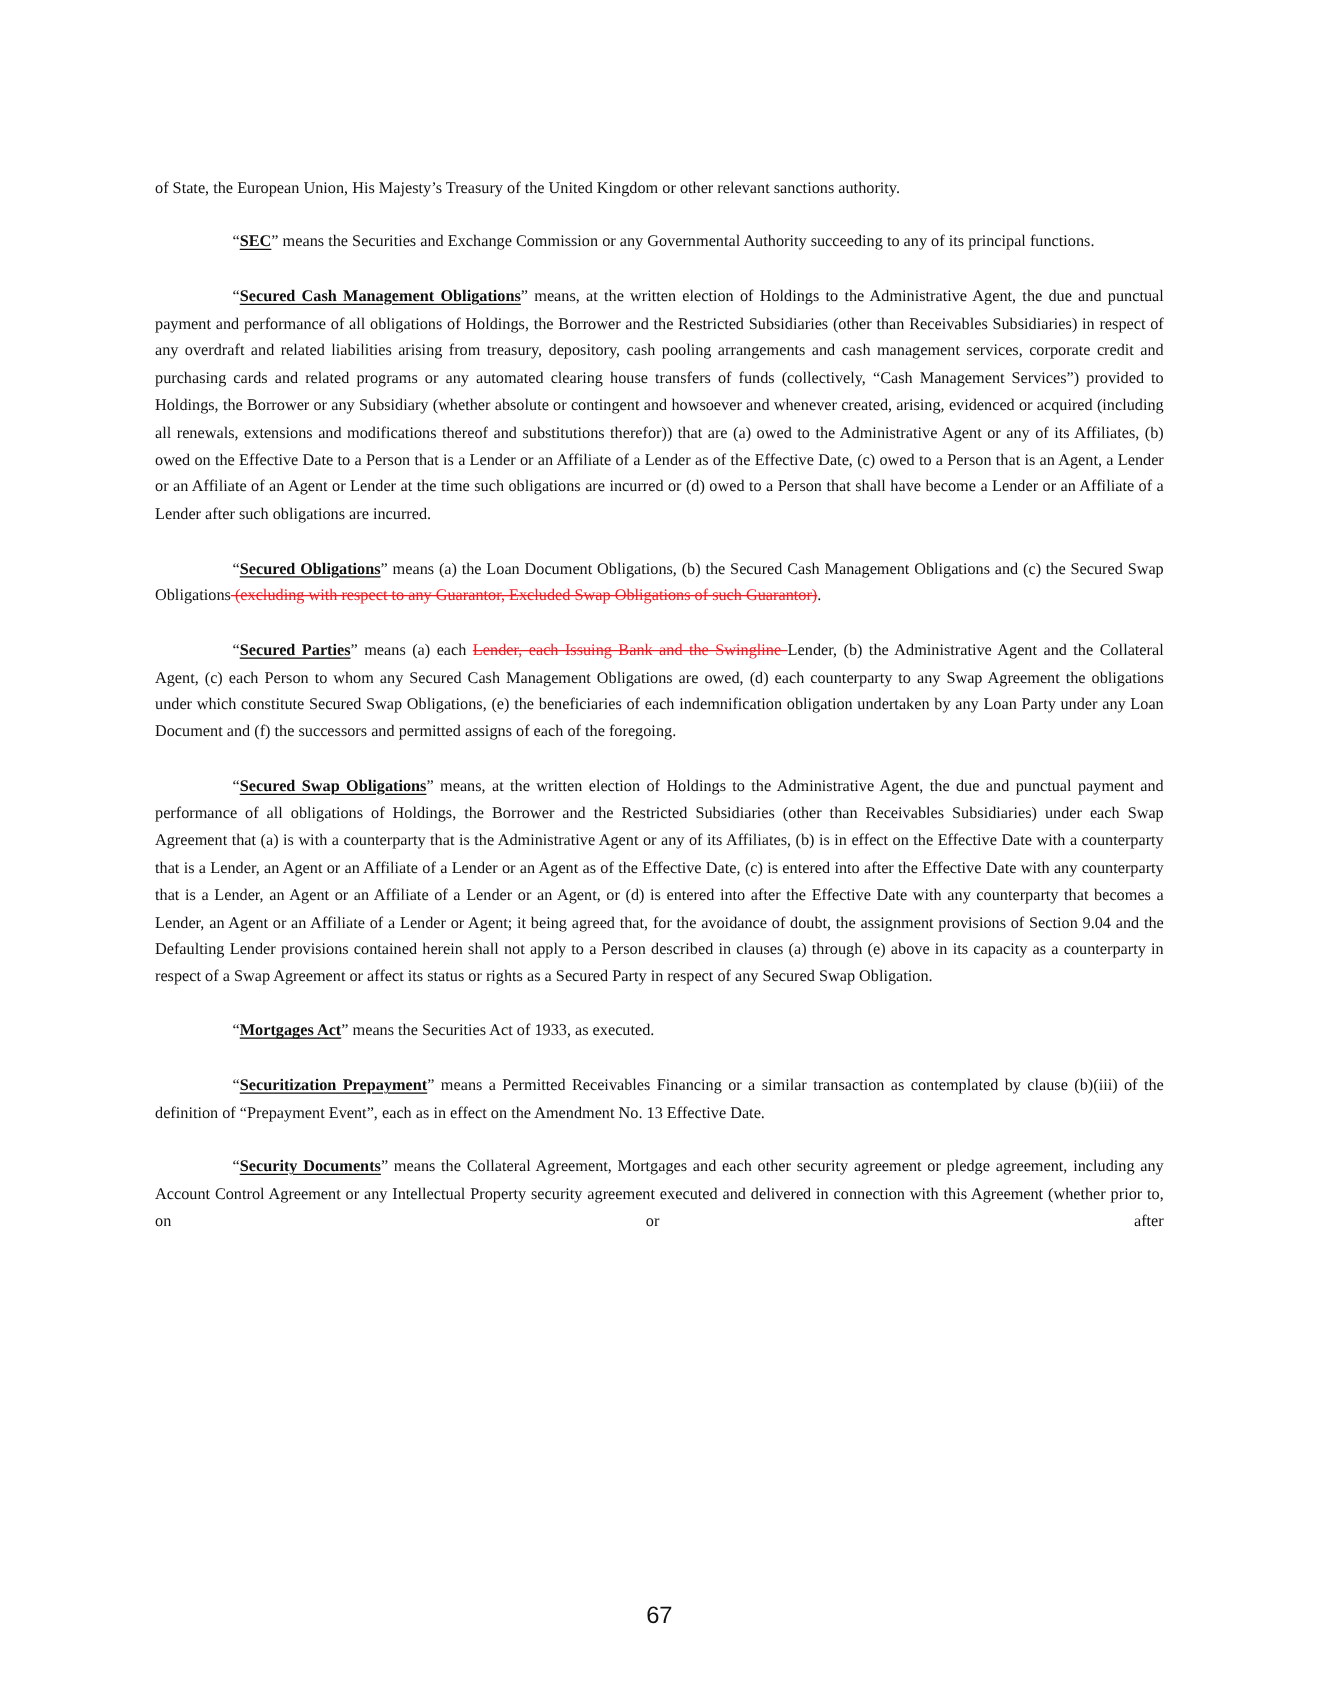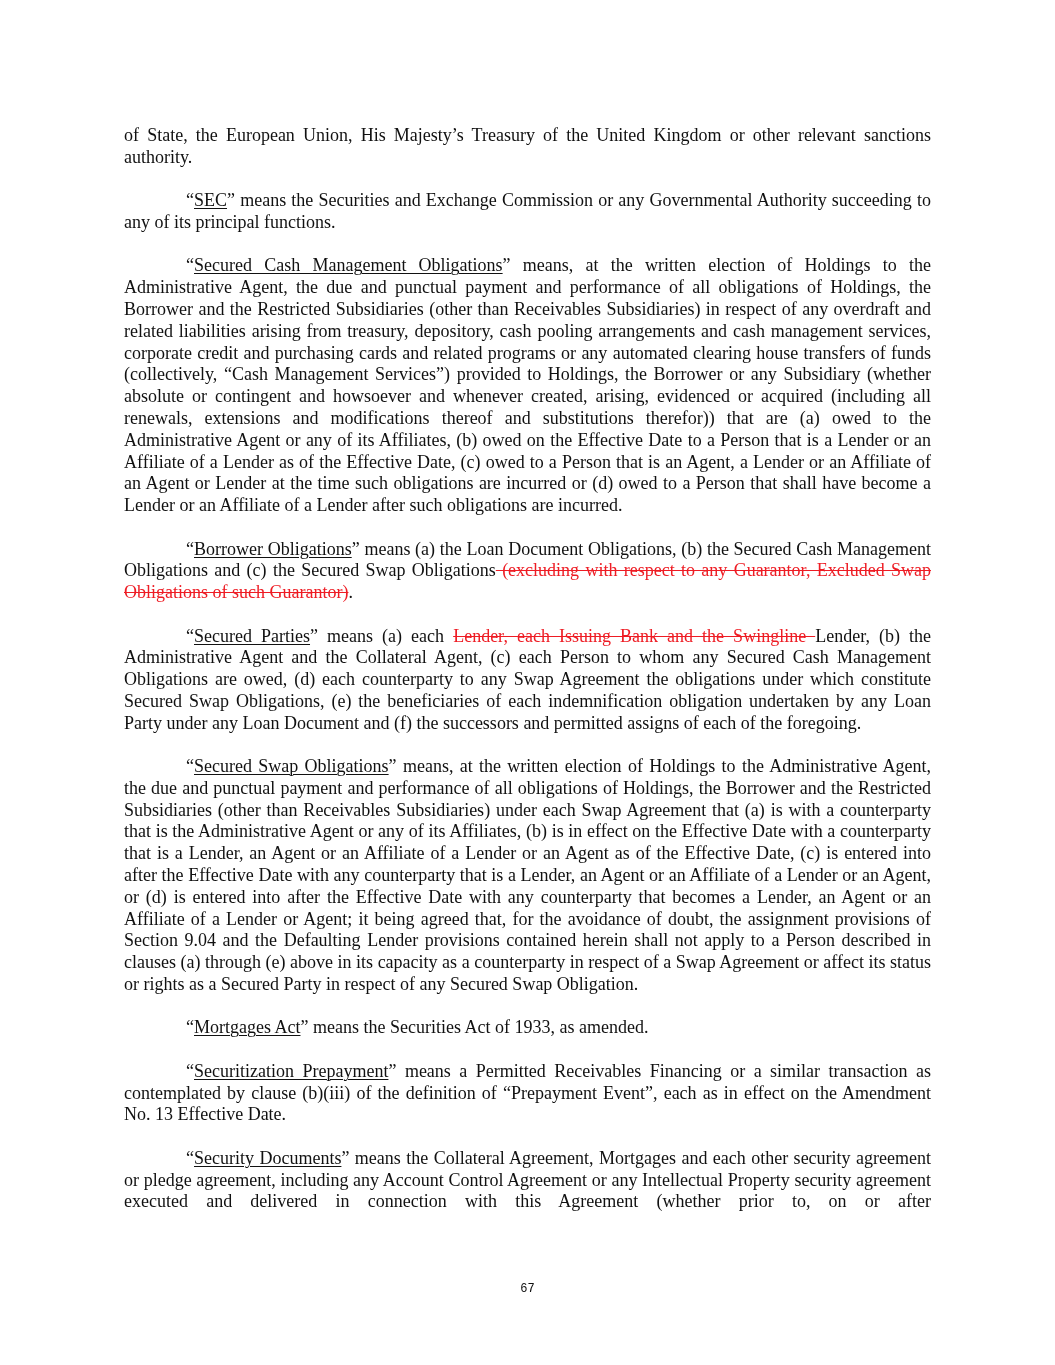--- a/index.html
+++ b/index.html
@@ -11,72 +11,73 @@
       width: 1055px;
       height: 1365px;
       position: relative;
       overflow: hidden;
       font-family: "Liberation Serif", "DejaVu Serif", serif;
       color: #111111;
     }
     .page {
       position: absolute;
       left: 124px;
-      top: 125px;
+      top: 139px;
       width: 807px;
-      font-size: 18px;
+      font-size: 13px;
       line-height: 21.8px;
     }
     .para {
       margin: 0 0 21.6px 0;
       text-align: justify;
       text-align-last: left;
     }
     .indent {
       text-indent: 62px;
     }
     .term {
       text-decoration: underline;
       text-decoration-thickness: 1px;
       text-underline-offset: 2px;
+      font-weight: bold;
     }
     .del {
       color: #ee1c24;
       text-decoration: line-through;
       text-decoration-color: #ee1c24;
       text-decoration-thickness: 1px;
     }
     .page-number {
       position: absolute;
       left: 0;
       width: 1055px;
       top: 1282px;
       text-align: center;
-      font-size: 12px;
-      font-family: Liberation Mono, monospace;
+      font-size: 19px;
+      font-family: Liberation Sans, sans-serif;
     }
   </style>
 </head>
 <body>
 
 <div class="page">
 
   <p class="para"><span>of State, the European Union, His Majesty’s Treasury of the United Kingdom or other relevant sanctions authority.</span></p>
 
   <p class="para indent"><span>“</span><span class="term">SEC</span><span>” means the Securities and Exchange Commission or any Governmental Authority succeeding to any of its principal functions.</span></p>
 
   <p class="para indent"><span>“</span><span class="term">Secured Cash Management Obligations</span><span>” means, at the written election of Holdings to the Administrative Agent, the due and punctual payment and performance of all obligations of Holdings, the Borrower and the Restricted Subsidiaries (other than Receivables Subsidiaries) in respect of any overdraft and related liabilities arising from treasury, depository, cash pooling arrangements and cash management services, corporate credit and purchasing cards and related programs or any automated clearing house transfers of funds (collectively, “Cash Management Services”) provided to Holdings, the Borrower or any Subsidiary (whether absolute or contingent and howsoever and whenever created, arising, evidenced or acquired (including all renewals, extensions and modifications thereof and substitutions therefor)) that are (a) owed to the Administrative Agent or any of its Affiliates, (b) owed on the Effective Date to a Person that is a Lender or an Affiliate of a Lender as of the Effective Date, (c) owed to a Person that is an Agent, a Lender or an Affiliate of an Agent or Lender at the time such obligations are incurred or (d) owed to a Person that shall have become a Lender or an Affiliate of a Lender after such obligations are incurred.</span></p>
 
-  <p class="para indent"><span>“</span><span class="term">Borrower Obligations</span><span>” means (a) the Loan Document Obligations, (b) the Secured Cash Management Obligations and (c) the Secured Swap Obligations</span><span class="del"> (excluding with respect to any Guarantor, Excluded Swap Obligations of such Guarantor)</span><span>.</span></p>
+  <p class="para indent"><span>“</span><span class="term">Secured Obligations</span><span>” means (a) the Loan Document Obligations, (b) the Secured Cash Management Obligations and (c) the Secured Swap Obligations</span><span class="del"> (excluding with respect to any Guarantor, Excluded Swap Obligations of such Guarantor)</span><span>.</span></p>
 
   <p class="para indent"><span>“</span><span class="term">Secured Parties</span><span>” means (a) each </span><span class="del">Lender, each Issuing Bank and the Swingline </span><span>Lender, (b) the Administrative Agent and the Collateral Agent, (c) each Person to whom any Secured Cash Management Obligations are owed, (d) each counterparty to any Swap Agreement the obligations under which constitute Secured Swap Obligations, (e) the beneficiaries of each indemnification obligation undertaken by any Loan Party under any Loan Document and (f) the successors and permitted assigns of each of the foregoing.</span></p>
 
   <p class="para indent"><span>“</span><span class="term">Secured Swap Obligations</span><span>” means, at the written election of Holdings to the Administrative Agent, the due and punctual payment and performance of all obligations of Holdings, the Borrower and the Restricted Subsidiaries (other than Receivables Subsidiaries) under each Swap Agreement that (a) is with a counterparty that is the Administrative Agent or any of its Affiliates, (b) is in effect on the Effective Date with a counterparty that is a Lender, an Agent or an Affiliate of a Lender or an Agent as of the Effective Date, (c) is entered into after the Effective Date with any counterparty that is a Lender, an Agent or an Affiliate of a Lender or an Agent, or (d) is entered into after the Effective Date with any counterparty that becomes a Lender, an Agent or an Affiliate of a Lender or Agent; it being agreed that, for the avoidance of doubt, the assignment provisions of Section 9.04 and the Defaulting Lender provisions contained herein shall not apply to a Person described in clauses (a) through (e) above in its capacity as a counterparty in respect of a Swap Agreement or affect its status or rights as a Secured Party in respect of any Secured Swap Obligation.</span></p>
 
-  <p class="para indent"><span>“</span><span class="term">Mortgages Act</span><span>” means the Securities Act of 1933, as amended.</span></p>
+  <p class="para indent"><span>“</span><span class="term">Mortgages Act</span><span>” means the Securities Act of 1933, as executed.</span></p>
 
   <p class="para indent"><span>“</span><span class="term">Securitization Prepayment</span><span>” means a Permitted Receivables Financing or a similar transaction as contemplated by clause (b)(iii) of the definition of “Prepayment Event”, each as in effect on the Amendment No. 13 Effective Date.</span></p>
 
   <p class="para indent" style="text-align-last: justify;"><span>“</span><span class="term">Security Documents</span><span>” means the Collateral Agreement, Mortgages and each other security agreement or pledge agreement, including any Account Control Agreement or any Intellectual Property security agreement executed and delivered in connection with this Agreement (whether prior to, on or after</span></p>
 
 </div>
 
 <div class="page-number">67</div>
 
 </body></html>

